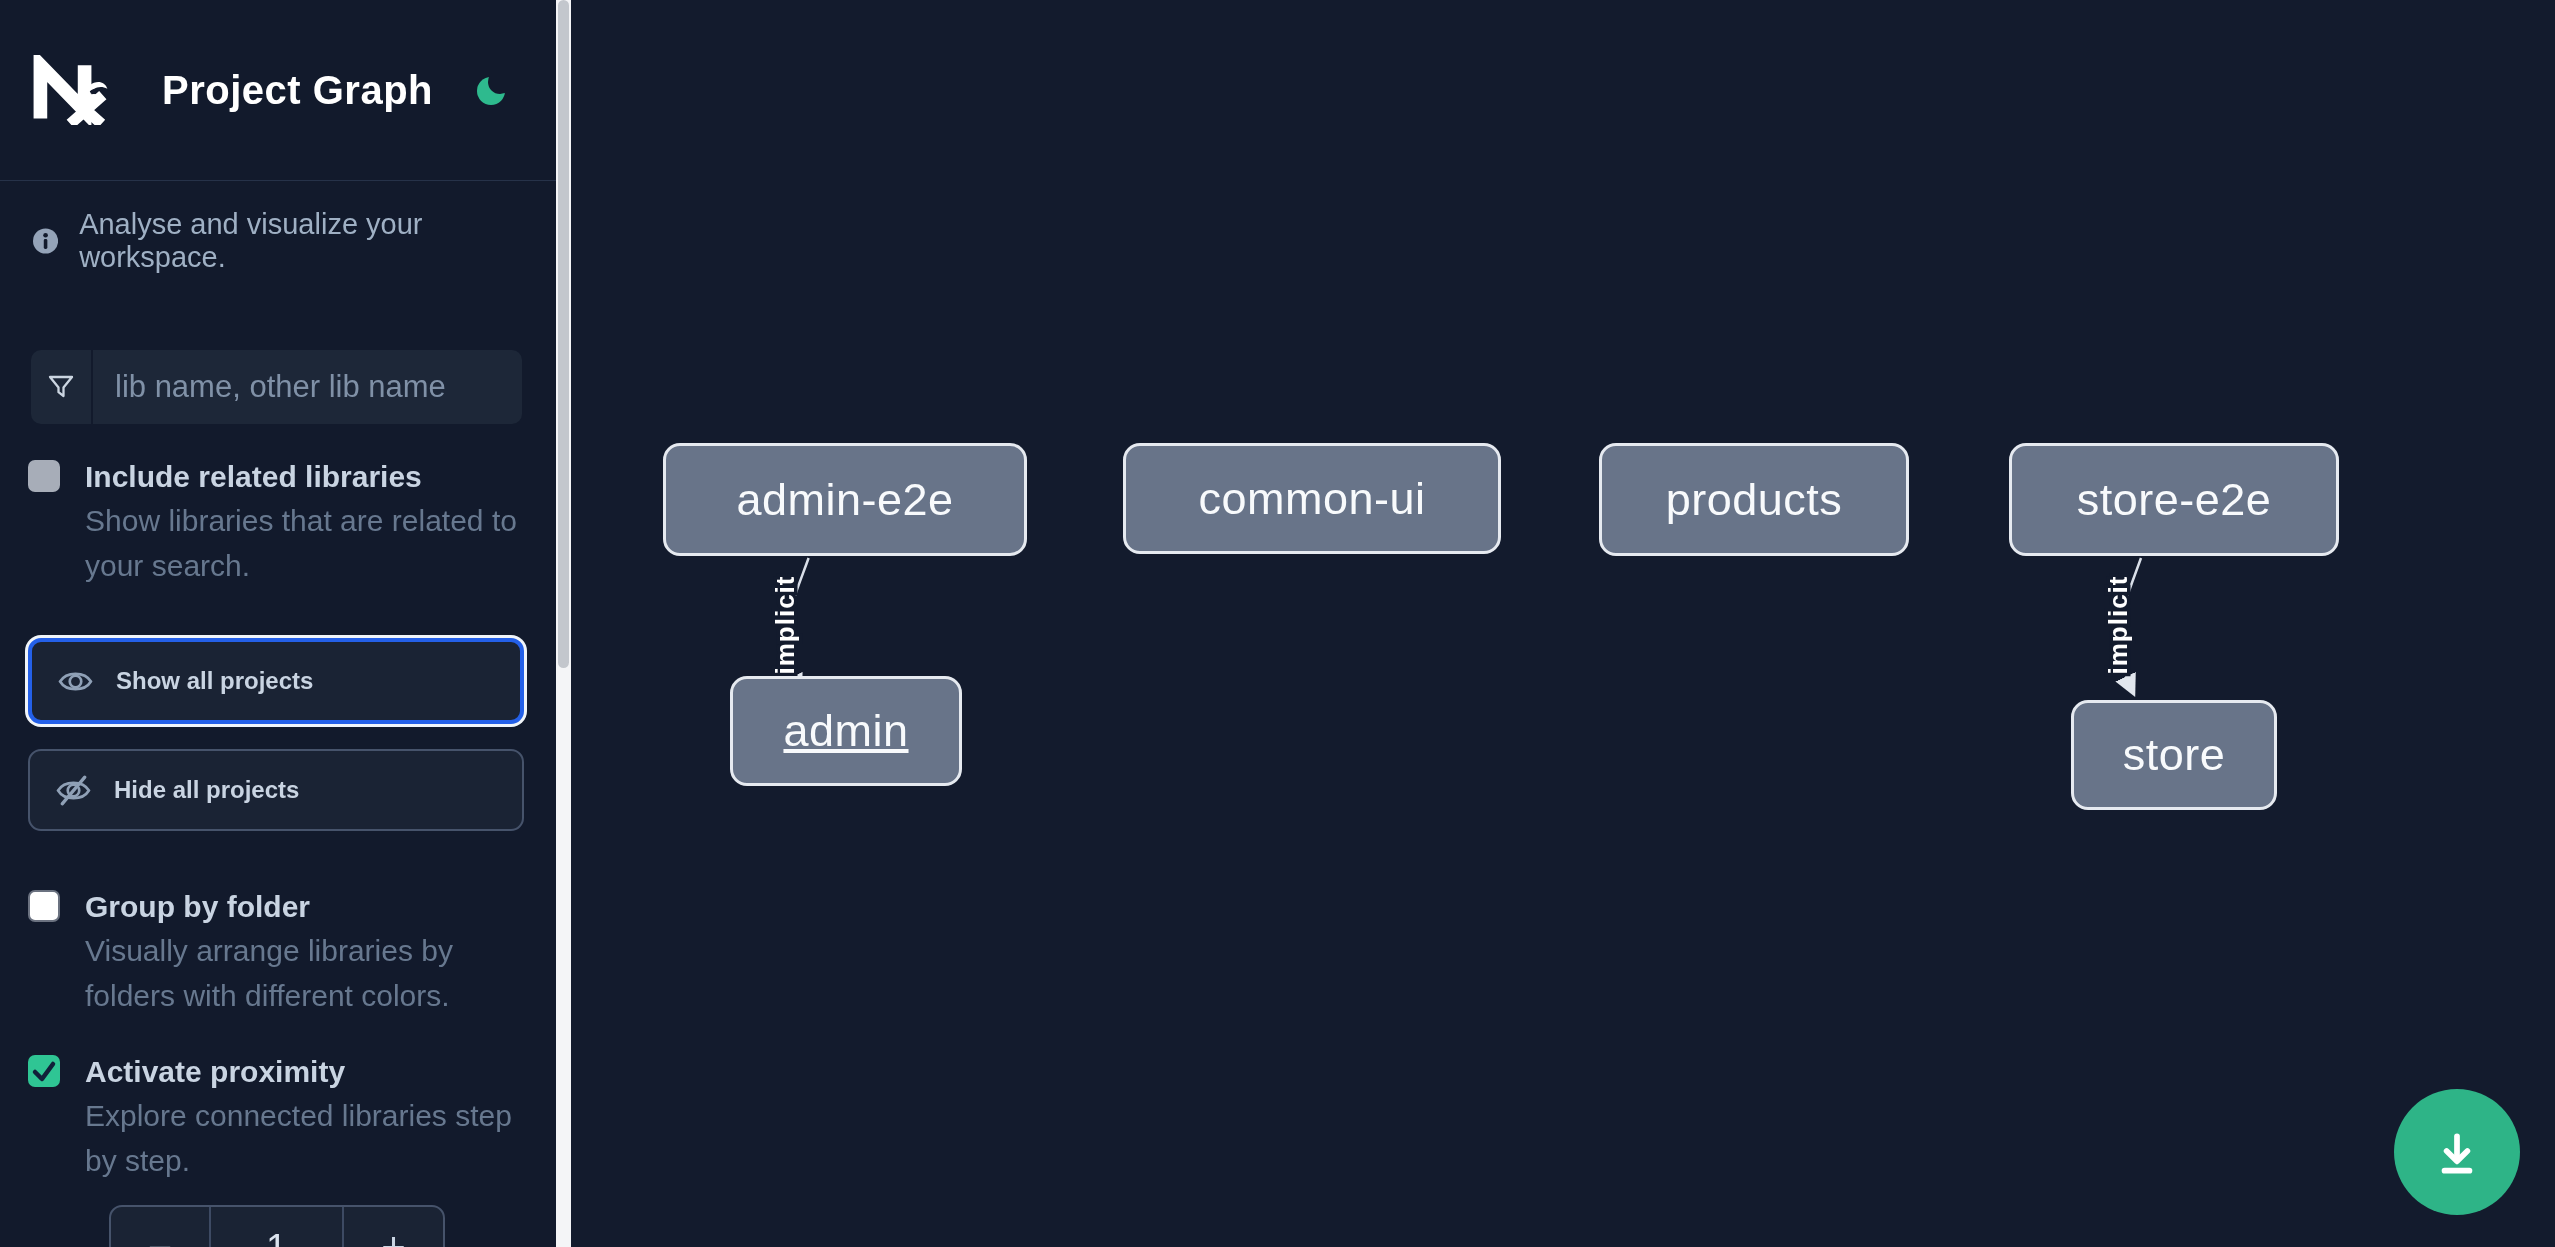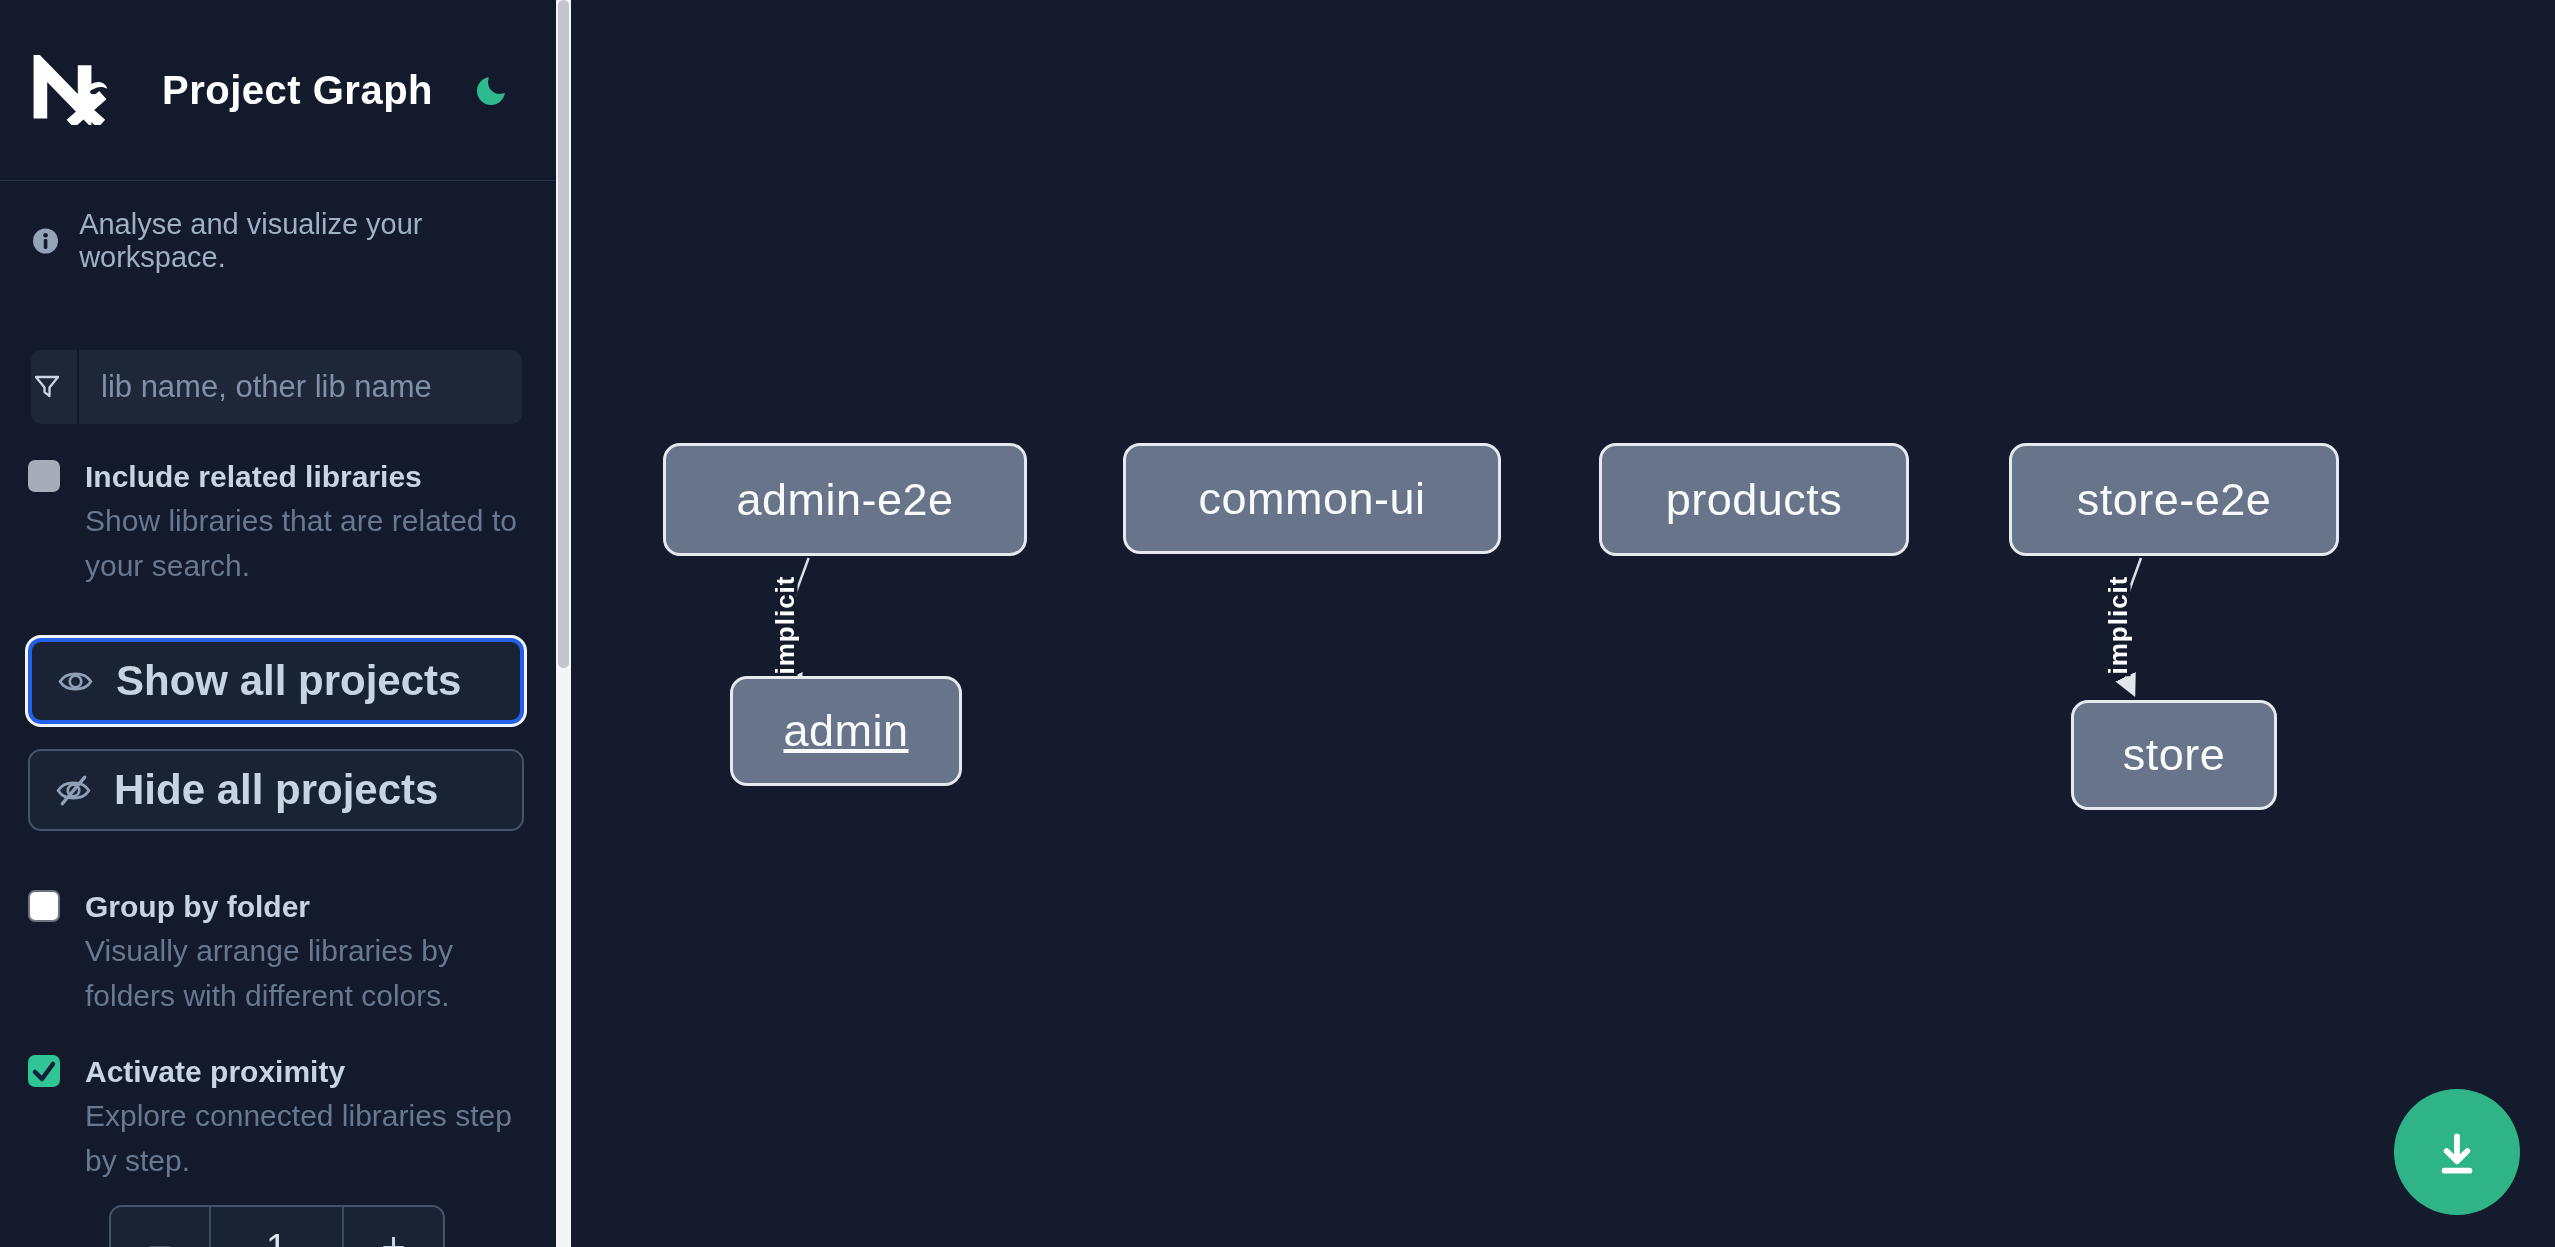--- a/index.html
+++ b/index.html
@@ -17,40 +17,40 @@
 
   .sb-header{ height:181px; display:flex; align-items:center; padding:14px 30px; border-bottom:1px solid #263249; }
   .logo{ width:78px; height:70px; display:block; flex:none; }
   .app-title{ font-size:40px; font-weight:700; color:#ffffff; letter-spacing:.5px; margin-left:54px; }
   .theme-btn{ background:none; border:none; margin-left:42px; cursor:pointer; display:flex; }
 
   .info-row{ display:flex; align-items:center; gap:21px; margin:27px 30px 0 33px; }
   .info-text{ font-size:29px; color:#9fb0c4; }
 
   .filter-bar{ display:flex; align-items:stretch; margin:76px 0 0 31px; width:491px; height:74px;
-    background:#1d2738; border-radius:10px; overflow:hidden;justify-content:flex-end; }
+    background:#1d2738; border-radius:10px; overflow:hidden; }
   .funnel-box{ width:62px; flex:none; display:flex; align-items:center; justify-content:center; border-right:2px solid #121a2c; }
   .filter-input{ flex:1; background:transparent; border:none; outline:none; color:#cbd5e1;
     font-size:31px; padding:0 22px; font-family:inherit; }
   .filter-input::placeholder{ color:#8091a7; }
 
   .opt{ display:flex; align-items:flex-start; gap:25px; margin:32px 30px 0 28px;justify-content:center; }
   .cb{ width:32px; height:32px; border-radius:7px; flex:none; margin-top:4px; position:relative; cursor:pointer; }
   .cb-disabled{ background:#a7adb8; }
   .cb-plain{ background:#ffffff; border:2px solid #6b7280; }
   .cb-green{ background:#2fc594; }
   .cb svg{ display:none; position:absolute; inset:0; margin:auto; }
   .cb.checked svg{ display:block; }
   .opt-text{ display:block; }
   .opt-label{ display:block; font-size:30px; font-weight:700; color:#c9d4e2; line-height:42px; }
   .opt-desc{ display:block; font-size:30px; color:#67788f; line-height:45px; max-width:456px; }
 
   .btn{ display:flex; align-items:center; gap:22px; width:496px; height:82px; margin:50px 0 0 28px;
     background:#1a2334; border:2px solid #46536b; border-radius:13px; color:#c9d4e2;
-    font-size:42px; font-weight:700; padding:0 25px; font-family:inherit; cursor:pointer; }
+    font-size:24px; font-weight:700; padding:0 25px; font-family:inherit; cursor:pointer; }
   .btn.focused{ height:86px; border:4px solid #2460e8; box-shadow:0 0 0 3px #f1f5f9; }
   .btn .ico{ display:flex; flex:none; }
   .mt25{ margin-top:25px; }
   .mt55{ margin-top:55px; }
   .mt33{ margin-top:33px; }
 
   .stepper{ display:flex; margin:22px 0 0 109px; width:336px; height:86px;
     border:2px solid #46536b; border-radius:13px; background:#1a2334; overflow:hidden; }
   .stepper > *{ display:flex; align-items:center; justify-content:center; font-family:inherit; }
   .step-btn{ background:none; border:none; color:#c9d4e2; font-size:42px; cursor:pointer; }

